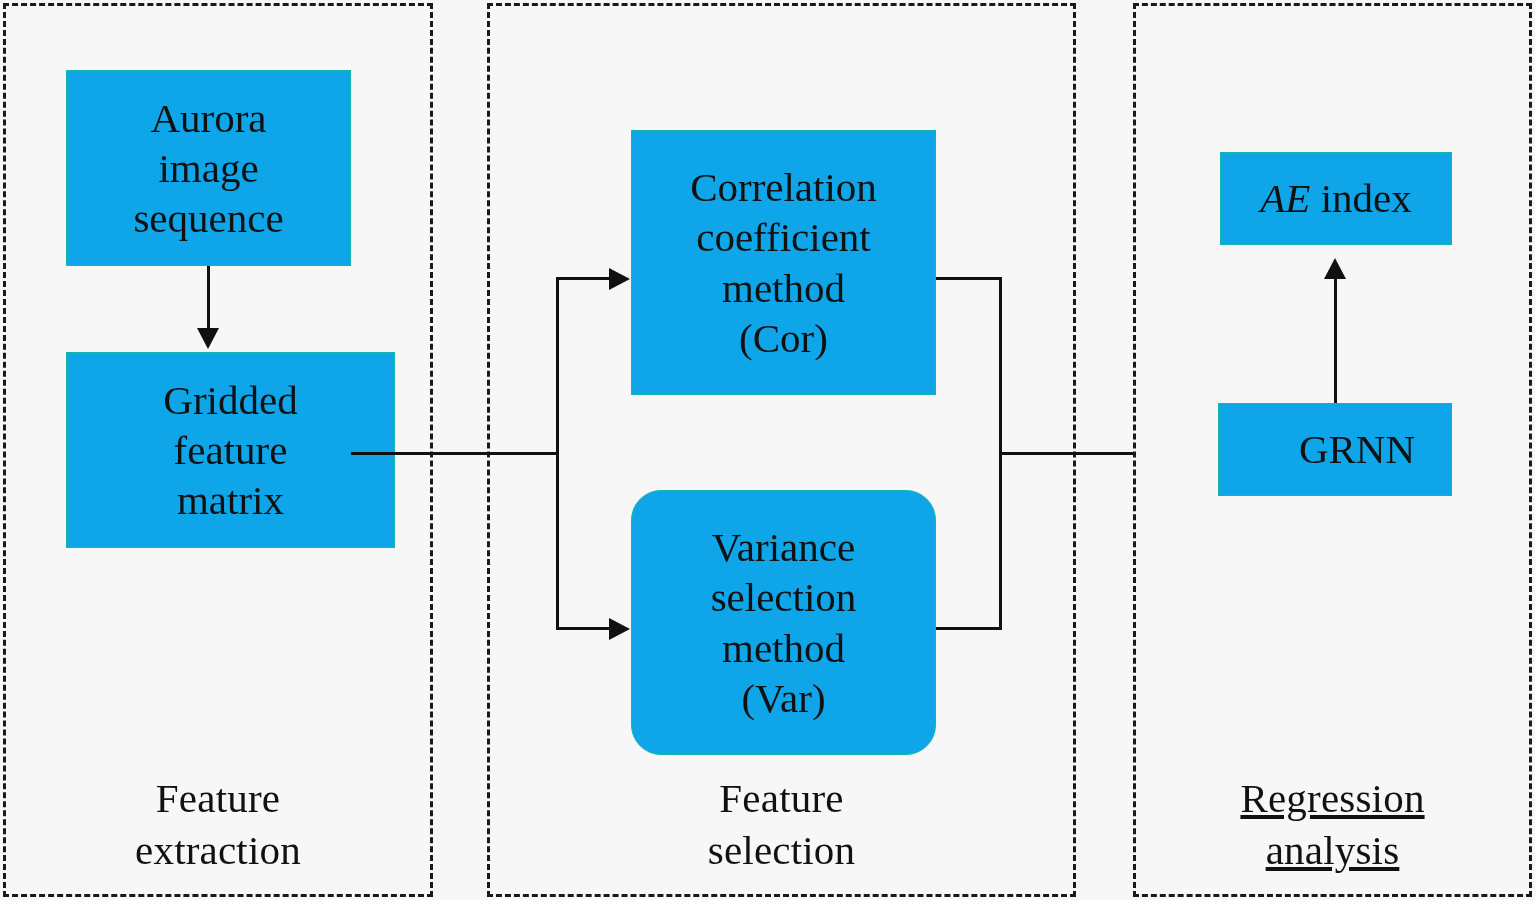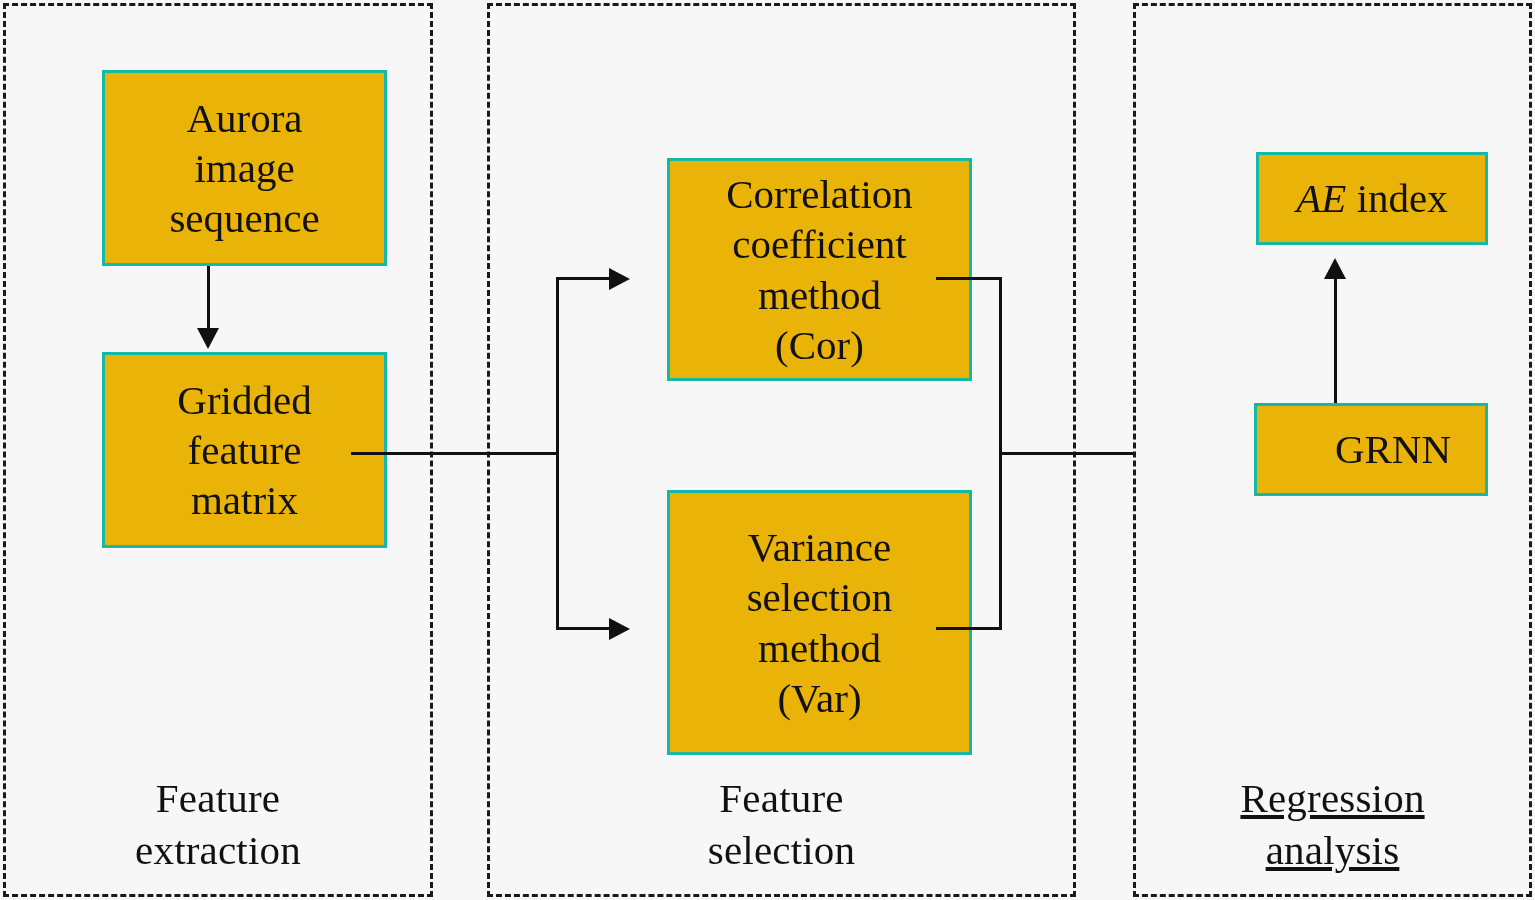--- a/index.html
+++ b/index.html
@@ -31,31 +31,30 @@
     font-size: 41px;
     line-height: 1.28;
     letter-spacing: 0.2px;
     white-space: pre-line;
   }
 
   
   .node {
     position: absolute;
     box-sizing: border-box;
-    border: 3px solid #14b8a6;
-    background: #eab308;
+    border: 1px solid #14b8a6;
+    background: #0ea5e9;
     display: flex;
     align-items: center;
     justify-content: center;
     text-align: center;
     color: #111111;
     font-size: 41px;
     line-height: 1.22;
     white-space: pre-line;
-    margin-left: 36px;
   }
   .node.small { font-size: 41px; }
 
   .ae-label .it { font-style: italic; }
 
   
   .edge {
     position: absolute;
     background: #111111;
   }
@@ -90,44 +89,44 @@
 
   <div class="panel" style="left:3px; top:3px; width:430px; height:894px;"></div>
 
   <div class="node" style="left:66px; top:70px; width:285px; height:196px;">Aurora
 image
 sequence</div>
 
   <div class="edge v" style="left:207px; top:266px; height:64px;"></div>
   <div class="arrow down" style="left:197px; top:328px;"></div>
 
-  <div class="node" style="left:66px; top:352px; width:285px; height:196px;">Gridded
+  <div class="node" style="left:66px; top:352px; width:329px; height:196px;">Gridded
 feature
 matrix</div>
 
   <div class="panel-caption" style="left:3px; top:772px; width:430px;">Feature
 extraction</div>
 
   <div class="panel" style="left:487px; top:3px; width:589px; height:894px;"></div>
 
   <div class="edge h" style="left:351px; top:452px; width:207px;"></div>
   <div class="edge v" style="left:556px; top:277px; height:353px;"></div>
 
   <div class="edge h" style="left:556px; top:277px; width:57px;"></div>
   <div class="arrow right" style="left:609px; top:268px;"></div>
 
   <div class="edge h" style="left:556px; top:627px; width:57px;"></div>
   <div class="arrow right" style="left:609px; top:618px;"></div>
 
-  <div class="node" style="left:631px; top:158px; width:305px; height:223px;">Correlation
+  <div class="node" style="left:631px; top:130px; width:305px; height:265px;">Correlation
 coefficient
 method
 (Cor)</div>
 
-  <div class="node" style="left:631px; top:490px; width:305px; height:265px;">Variance
+  <div class="node" style="left:631px; top:490px; width:305px; height:265px;border-radius:30px;">Variance
 selection
 method
 (Var)</div>
 
   <div class="edge h" style="left:936px; top:277px; width:66px;"></div>
   <div class="edge h" style="left:936px; top:627px; width:66px;"></div>
   <div class="edge v" style="left:999px; top:277px; height:353px;"></div>
   <div class="edge h" style="left:999px; top:452px; width:203px;"></div>
   <div class="arrow right" style="left:1197px; top:443px;"></div>
 

